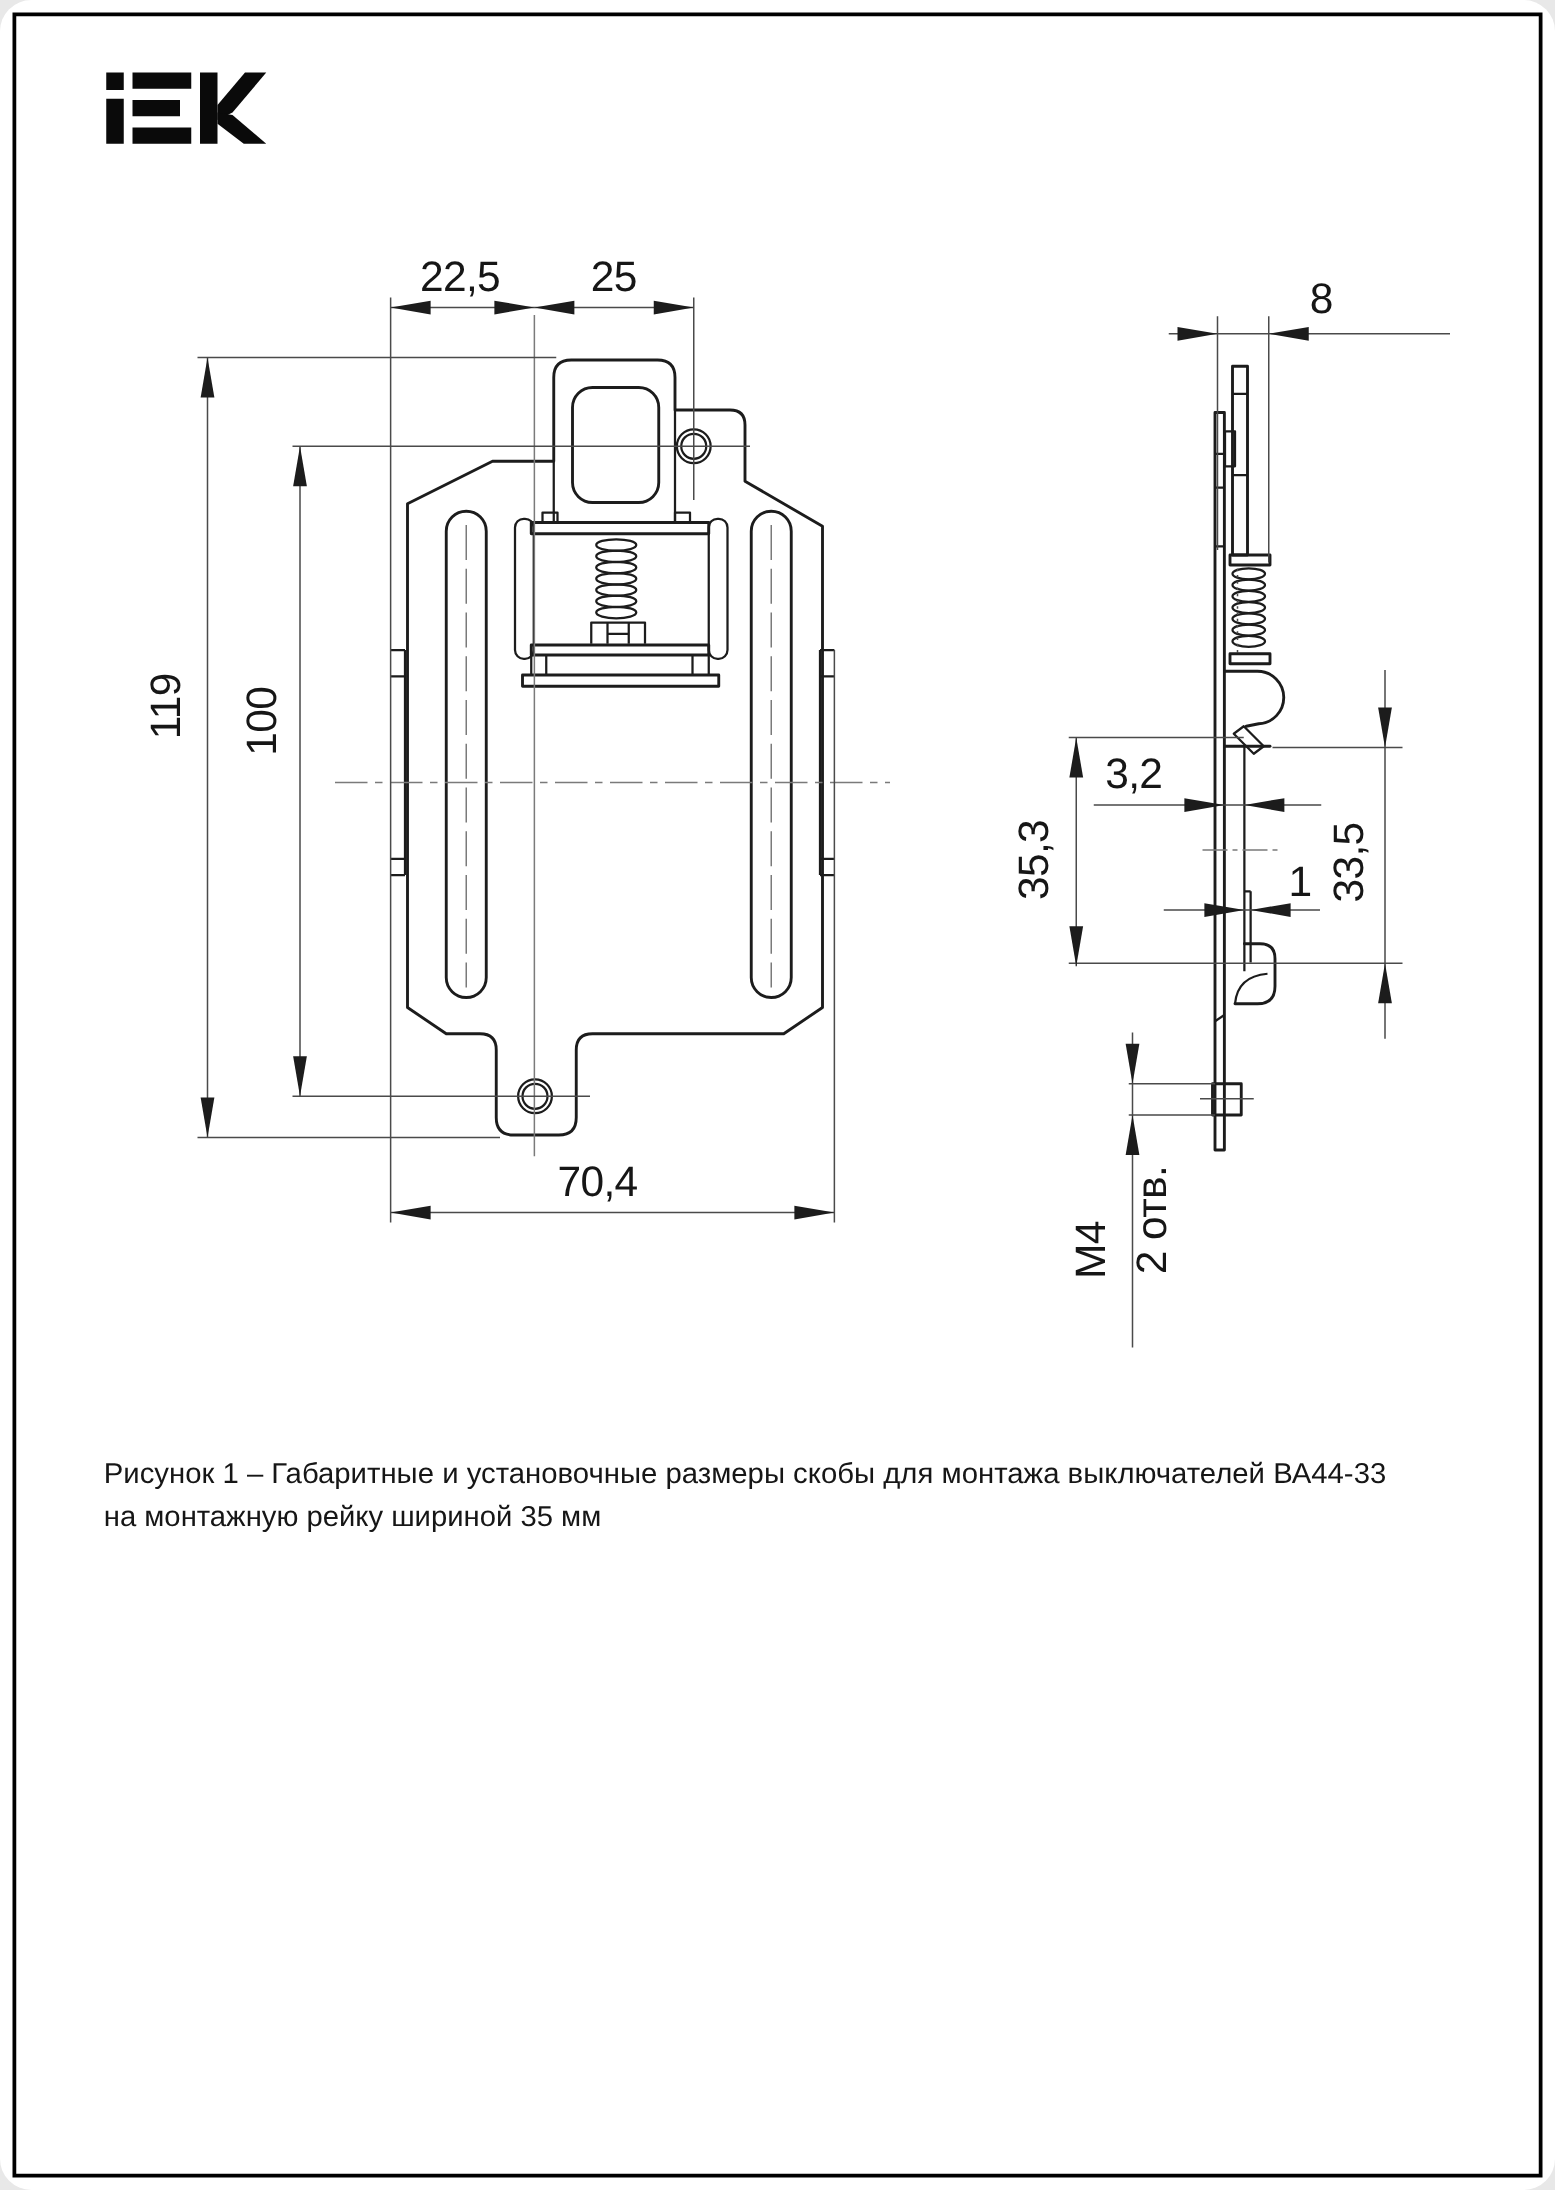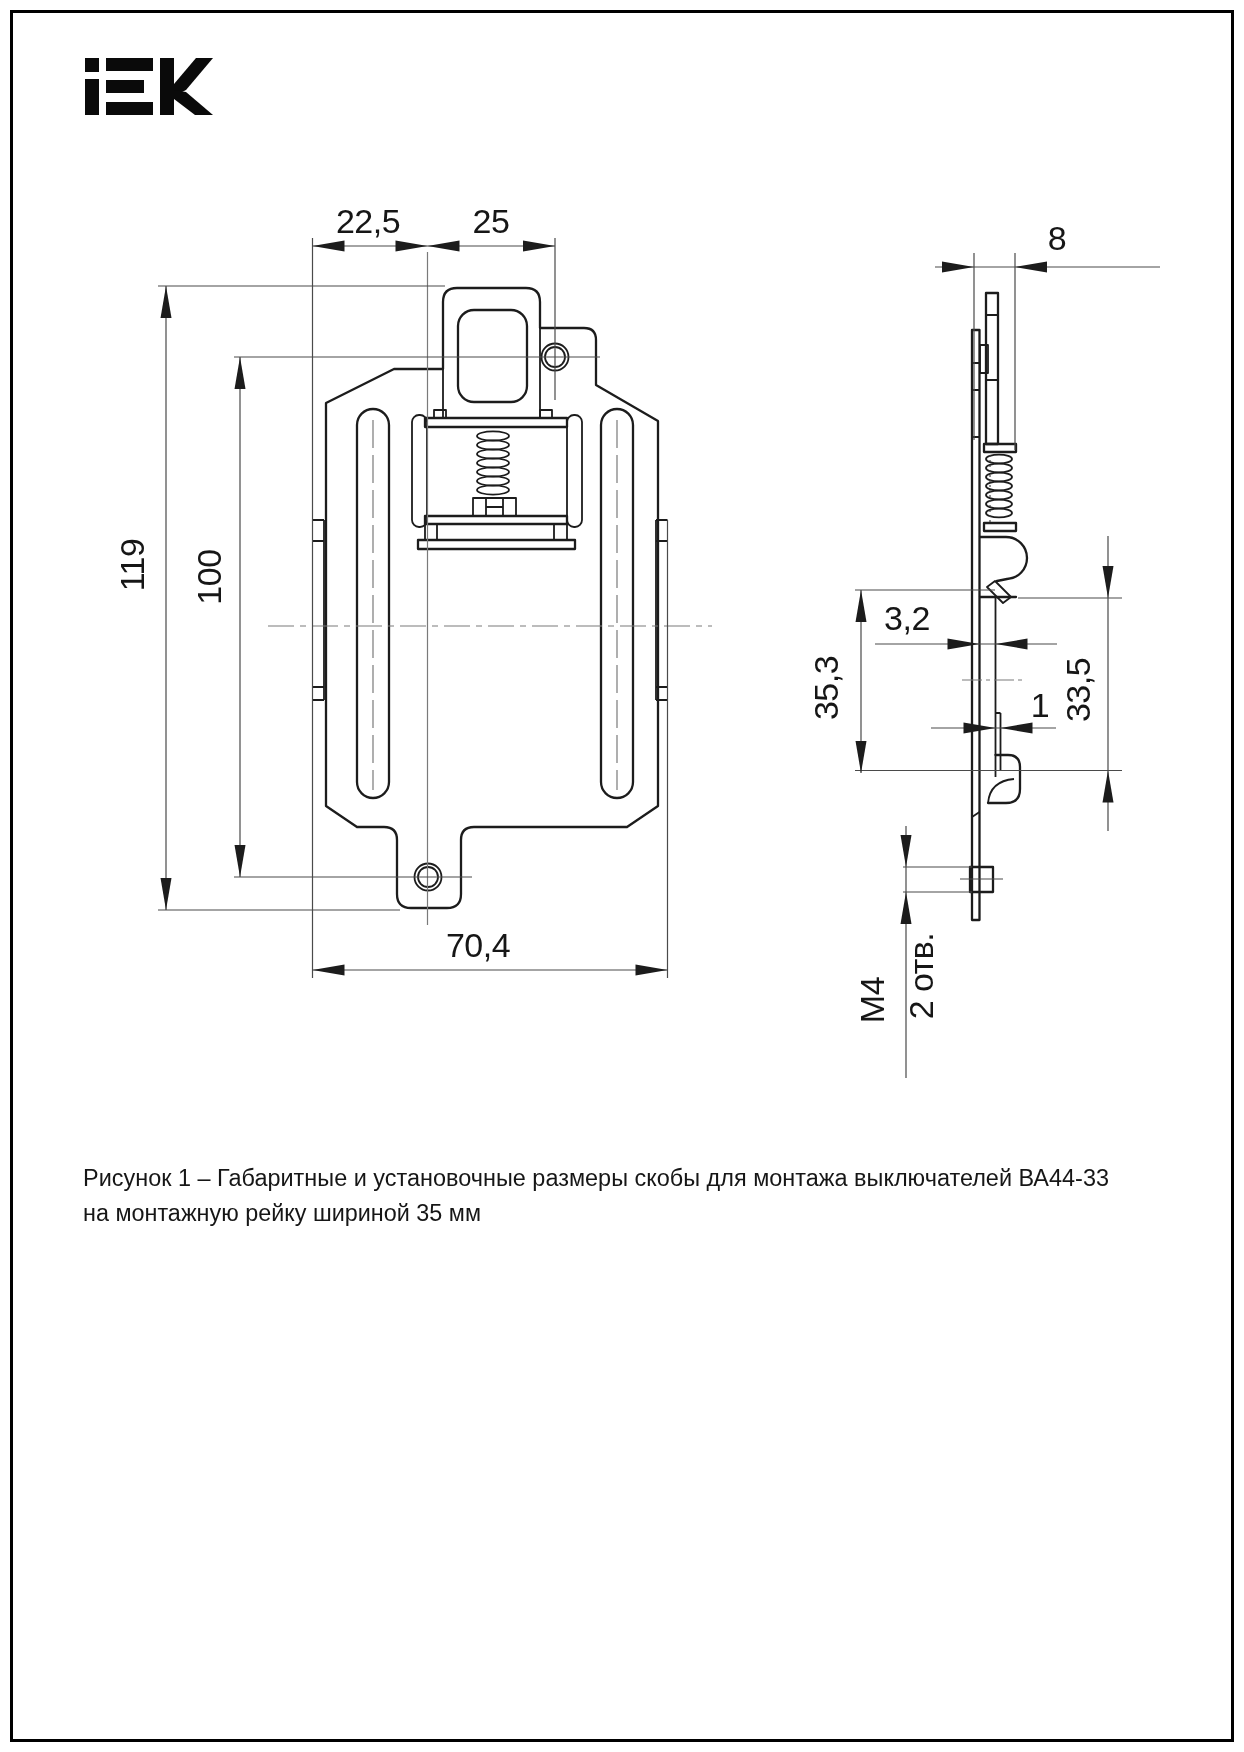--- a/index.html
+++ b/index.html
@@ -1,18 +1,18 @@
 <!DOCTYPE html>
 <html><head>
 <meta charset="utf-8">
 <style>
   html,body{margin:0;padding:0;background:#e8e8e8;}
   .page{
     position:relative;width:1244px;height:1752px;background:#ffffff;
-    font-family:"Liberation Sans", sans-serif;overflow:hidden;
+    font-family:"Liberation Sans", sans-serif;overflow:hidden;border-radius:25px;
   }
   svg{position:absolute;left:0;top:0;}
   text{fill:#161616;}
   .dimtxt{font-size:34px;letter-spacing:-0.5px;}
   .captiontxt{font-size:23px;}
   .outline{stroke:#1c1c1c;stroke-width:2.3;fill:none;stroke-linejoin:round;stroke-linecap:round;}
   .outline-thin{stroke:#1c1c1c;stroke-width:1.8;fill:none;stroke-linejoin:round;}
   .thin{stroke:#4a4a4a;stroke-width:1.2;fill:none;}
   .cline{stroke:#7a7a7a;stroke-width:1.2;fill:none;}
   .arrow{fill:#1c1c1c;stroke:none;}

